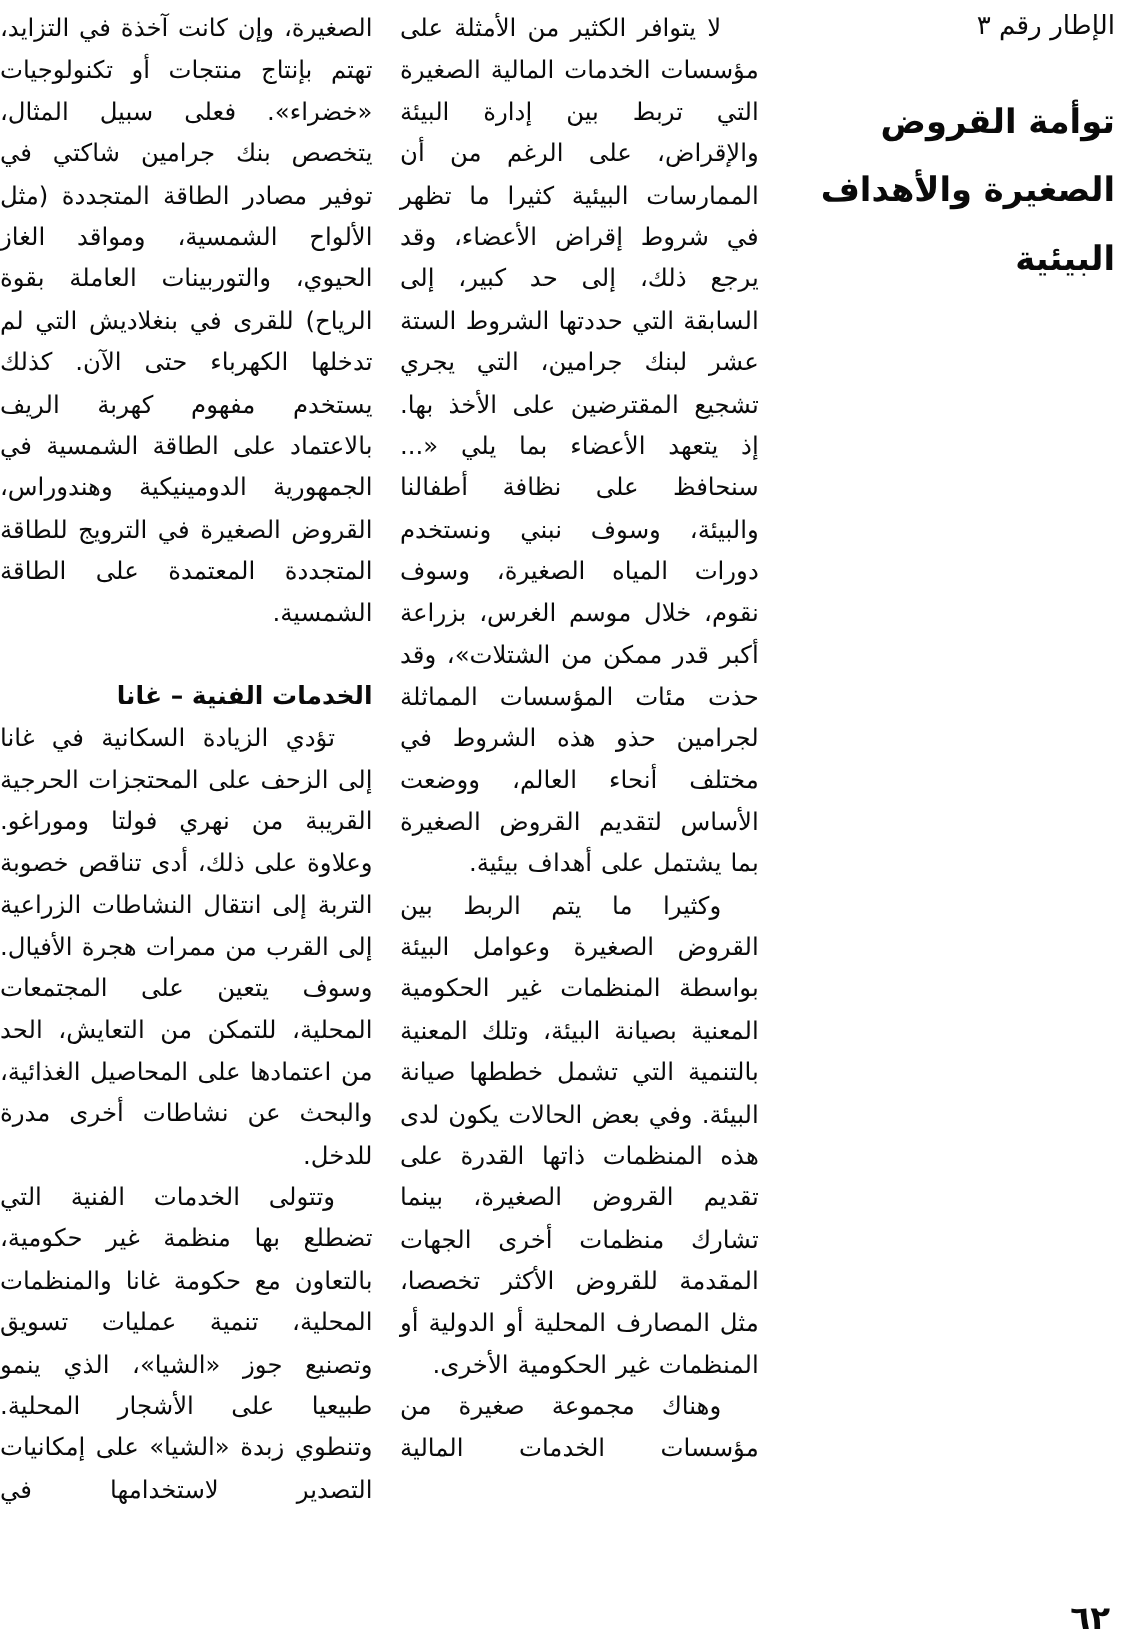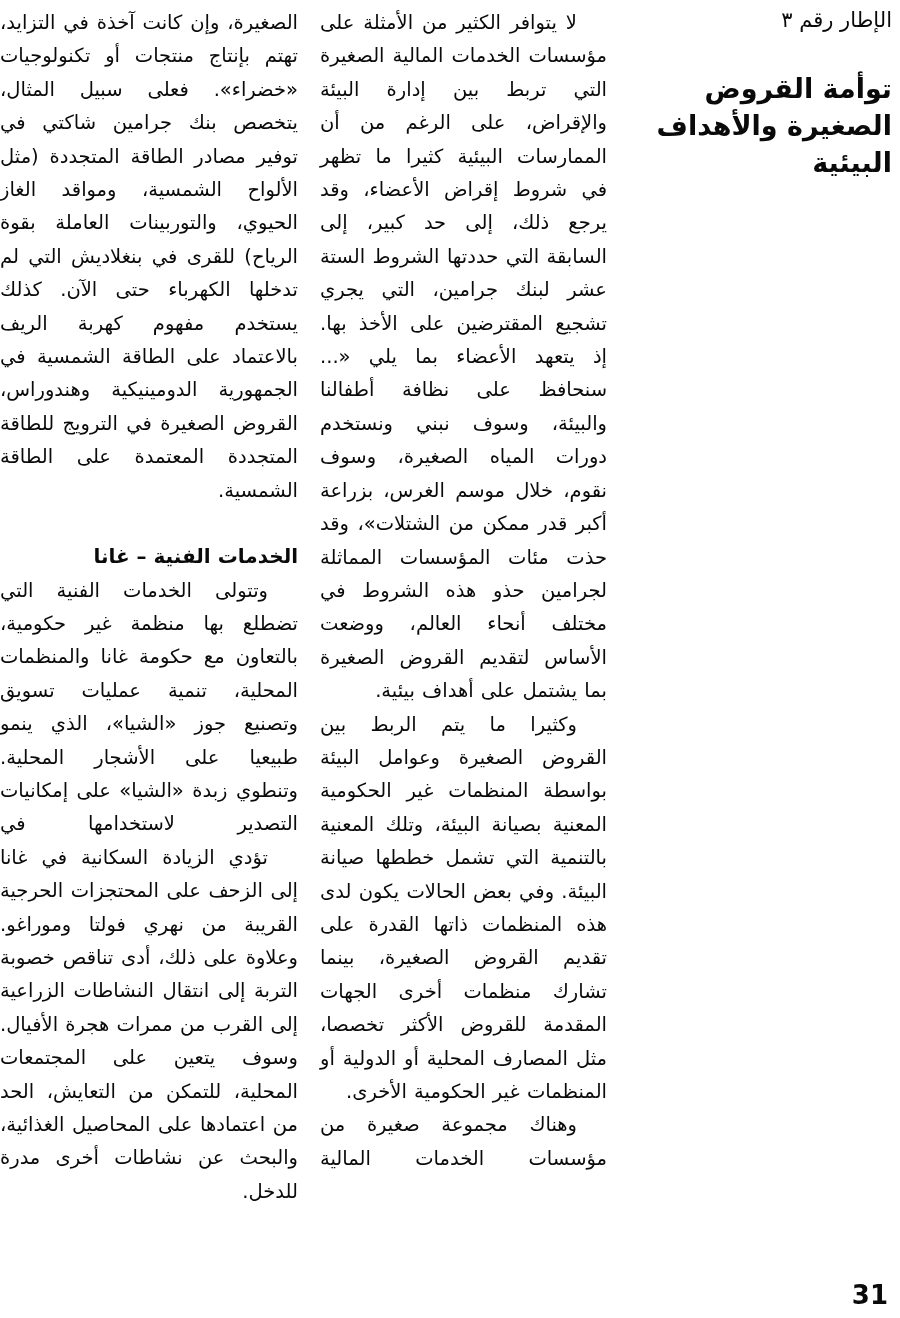--- a/index.html
+++ b/index.html
@@ -41,21 +41,21 @@
     font-size: 21px;
     font-weight: 400;
     text-align: right;
     letter-spacing: 0.5px;
     margin: 2px 0 0 0;
   }
   .box-title {
     margin-top: 38px;
     font-size: 27px;
     font-weight: 700;
-    line-height: 37px;
+    line-height: 55px;
     text-align: right;
   }
   p.body {
     margin: 0;
     font-size: 19.5px;
     line-height: 33.4px;
     text-align: justify;
     text-indent: 30px;
     word-spacing: 1px;
   }
@@ -95,21 +95,21 @@
 
     <div class="col-text-a">
       <p class="body">لا يتوافر الكثير من الأمثلة على مؤسسات الخدمات المالية الصغيرة التي تربط بين إدارة البيئة والإقراض، على الرغم من أن الممارسات البيئية كثيرا ما تظهر في شروط إقراض الأعضاء، وقد يرجع ذلك، إلى حد كبير، إلى السابقة التي حددتها الشروط الستة عشر لبنك جرامين، التي يجري تشجيع المقترضين على الأخذ بها. إذ يتعهد الأعضاء بما يلي «... سنحافظ على نظافة أطفالنا والبيئة، وسوف نبني ونستخدم دورات المياه الصغيرة، وسوف نقوم، خلال موسم الغرس، بزراعة أكبر قدر ممكن من الشتلات»، وقد حذت مئات المؤسسات المماثلة لجرامين حذو هذه الشروط في مختلف أنحاء العالم، ووضعت الأساس لتقديم القروض الصغيرة بما يشتمل على أهداف بيئية.</p>
       <p class="body">وكثيرا ما يتم الربط بين القروض الصغيرة وعوامل البيئة بواسطة المنظمات غير الحكومية المعنية بصيانة البيئة، وتلك المعنية بالتنمية التي تشمل خططها صيانة البيئة. وفي بعض الحالات يكون لدى هذه المنظمات ذاتها القدرة على تقديم القروض الصغيرة، بينما تشارك منظمات أخرى الجهات المقدمة للقروض الأكثر تخصصا، مثل المصارف المحلية أو الدولية أو المنظمات غير الحكومية الأخرى.</p>
       <p class="body fill">وهناك مجموعة صغيرة من مؤسسات الخدمات المالية</p>
     </div>
 
     <div class="col-text-b">
       <p class="body noindent">الصغيرة، وإن كانت آخذة في التزايد، تهتم بإنتاج منتجات أو تكنولوجيات «خضراء». فعلى سبيل المثال، يتخصص بنك جرامين شاكتي في توفير مصادر الطاقة المتجددة (مثل الألواح الشمسية، ومواقد الغاز الحيوي، والتوربينات العاملة بقوة الرياح) للقرى في بنغلاديش التي لم تدخلها الكهرباء حتى الآن. كذلك يستخدم مفهوم كهربة الريف بالاعتماد على الطاقة الشمسية في الجمهورية الدومينيكية وهندوراس، القروض الصغيرة في الترويج للطاقة المتجددة المعتمدة على الطاقة الشمسية.</p>
       <h3 class="subheading">الخدمات الفنية – غانا</h3>
+      <p class="body">تؤدي الزيادة السكانية في غانا إلى الزحف على المحتجزات الحرجية القريبة من نهري فولتا وموراغو. وعلاوة على ذلك، أدى تناقص خصوبة التربة إلى انتقال النشاطات الزراعية إلى القرب من ممرات هجرة الأفيال. وسوف يتعين على المجتمعات المحلية، للتمكن من التعايش، الحد من اعتمادها على المحاصيل الغذائية، والبحث عن نشاطات أخرى مدرة للدخل.</p>
       <p class="body fill">وتتولى الخدمات الفنية التي تضطلع بها منظمة غير حكومية، بالتعاون مع حكومة غانا والمنظمات المحلية، تنمية عمليات تسويق وتصنيع جوز «الشيا»، الذي ينمو طبيعيا على الأشجار المحلية. وتنطوي زبدة «الشيا» على إمكانيات التصدير لاستخدامها في</p>
-      <p class="body">تؤدي الزيادة السكانية في غانا إلى الزحف على المحتجزات الحرجية القريبة من نهري فولتا وموراغو. وعلاوة على ذلك، أدى تناقص خصوبة التربة إلى انتقال النشاطات الزراعية إلى القرب من ممرات هجرة الأفيال. وسوف يتعين على المجتمعات المحلية، للتمكن من التعايش، الحد من اعتمادها على المحاصيل الغذائية، والبحث عن نشاطات أخرى مدرة للدخل.</p>
     </div>
 
   </div>
 
-  <div class="page-number">31</div>
+  <div class="page-number">٦٢</div>
 
 </div>
 
 </body></html>

